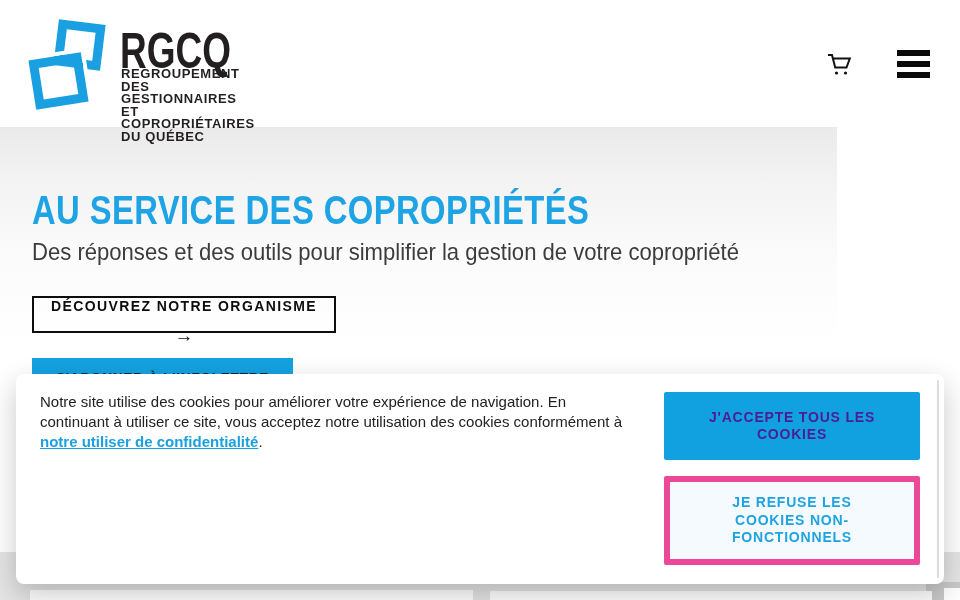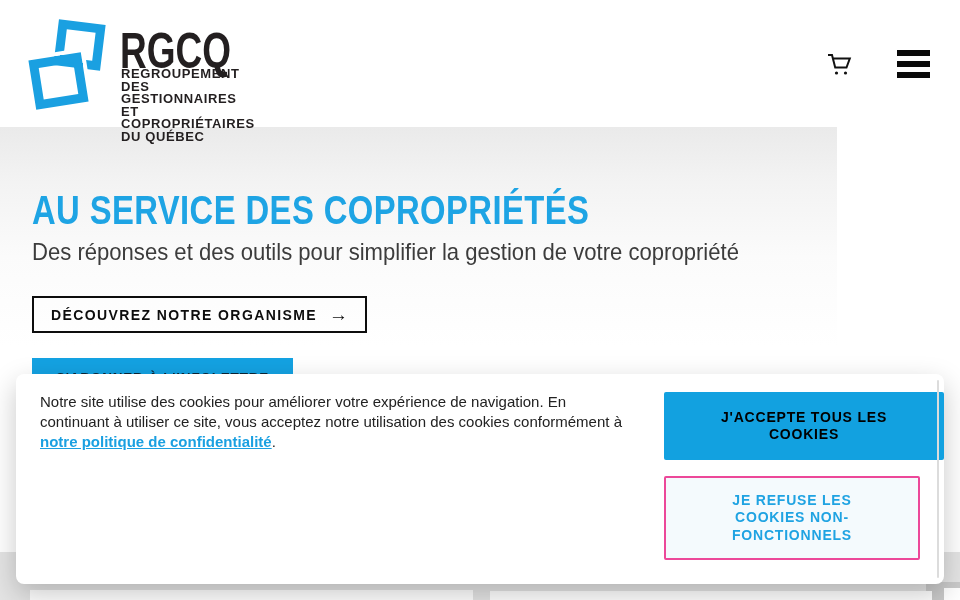--- a/index.html
+++ b/index.html
@@ -36,20 +36,21 @@
   }
   .hero-subtitle {
     position:absolute; left:32px; top:111px; font-size:24px; font-weight:400; color:#3c3c3c;
     transform:scaleX(.92); transform-origin:0 0; white-space:nowrap;
   }
   .btn-outline {
     position:absolute; left:32px; top:169px; height:37px; display:inline-flex; align-items:center; gap:12px;
     padding:0 17px; background:transparent; border:2px solid #0d0d0d; cursor:pointer;
     font-family:"Liberation Sans", sans-serif; font-size:14px; font-weight:bold; letter-spacing:1.4px; color:#0d0d0d;
     white-space:nowrap;
+    flex-direction:column;
   }
   .btn-outline .arrow { font-size:19px; font-weight:normal; letter-spacing:0; line-height:1; }
   .btn-blue {
     position:absolute; left:32px; top:231px; width:261px; height:38px;
     background:#14a2e2; border:none; cursor:pointer;
     font-family:"Liberation Sans", sans-serif; font-size:13.5px; font-weight:bold; letter-spacing:.8px; color:#0c2535;
     white-space:nowrap;
   }
 
   
@@ -65,27 +66,27 @@
     background:#ffffff; border-radius:8px; box-shadow:0 10px 28px rgba(0,0,0,.22);
     z-index:10;
   }
   .cookie-text {
     position:absolute; left:24px; top:18px; width:592px;
     font-size:15px; line-height:20px; color:#222222;
   }
   .cookie-link { color:#1aa0e1; font-weight:bold; text-decoration:underline; cursor:pointer; }
   .cookie-actions { position:absolute; left:648px; top:18px; width:256px; }
   .btn-accept {
-    width:280px; min-height:68px; padding:12px 40px; border:none; border-radius:2px; cursor:pointer;
-    background:#12a1e0; color:#000000;
+    width:256px; min-height:68px; padding:12px 40px; border:none; border-radius:2px; cursor:pointer;
+    background:#12a1e0; color:#4c1d95;
     font-family:"Liberation Sans", sans-serif; font-size:14px; font-weight:bold; letter-spacing:.8px; line-height:1.2;
   }
   .btn-refuse {
     margin-top:16px; width:256px; min-height:84px; padding:12px 52px; border-radius:2px; cursor:pointer;
-    background:#f4fafd; border:2px solid #ec4899; color:#1fa3e2;
+    background:#f4fafd; border:6px solid #ec4899; color:#1fa3e2;
     font-family:"Liberation Sans", sans-serif; font-size:14px; font-weight:bold; letter-spacing:.8px; line-height:1.25;
   }
   .cookie-scrollbar { position:absolute; right:5px; top:6px; width:2px; height:198px; background:#dcdcdc; border-radius:1px; cursor:pointer; }
 </style>
 </head>
 <body>
 
 <div class="page">
 
   <header class="header">
@@ -131,21 +132,21 @@
   </main>
 
   <section class="below">
     <div class="photo-fragment"></div>
     <div class="card-left"></div>
     <div class="card-right"></div>
     <div class="card-corner"></div>
   </section>
 
   <div class="cookie-banner">
-    <p class="cookie-text"><span>Notre site utilise des cookies pour améliorer votre expérience de navigation. En continuant à utiliser ce site, vous acceptez notre utilisation des cookies conformément à </span><a class="cookie-link">notre politique de confidentialité</a><span>.</span></p>
+    <p class="cookie-text"><span>Notre site utilise des cookies pour améliorer votre expérience de navigation. En continuant à utiliser ce site, vous acceptez notre utilisation des cookies conformément à </span><a class="cookie-link">notre utiliser de confidentialité</a><span>.</span></p>
     <div class="cookie-actions">
       <button class="btn-accept">J'ACCEPTE TOUS LES COOKIES</button>
       <button class="btn-refuse">JE REFUSE LES COOKIES NON-FONCTIONNELS</button>
     </div>
     <div class="cookie-scrollbar"></div>
   </div>
 
 </div>
 
 </body></html>

